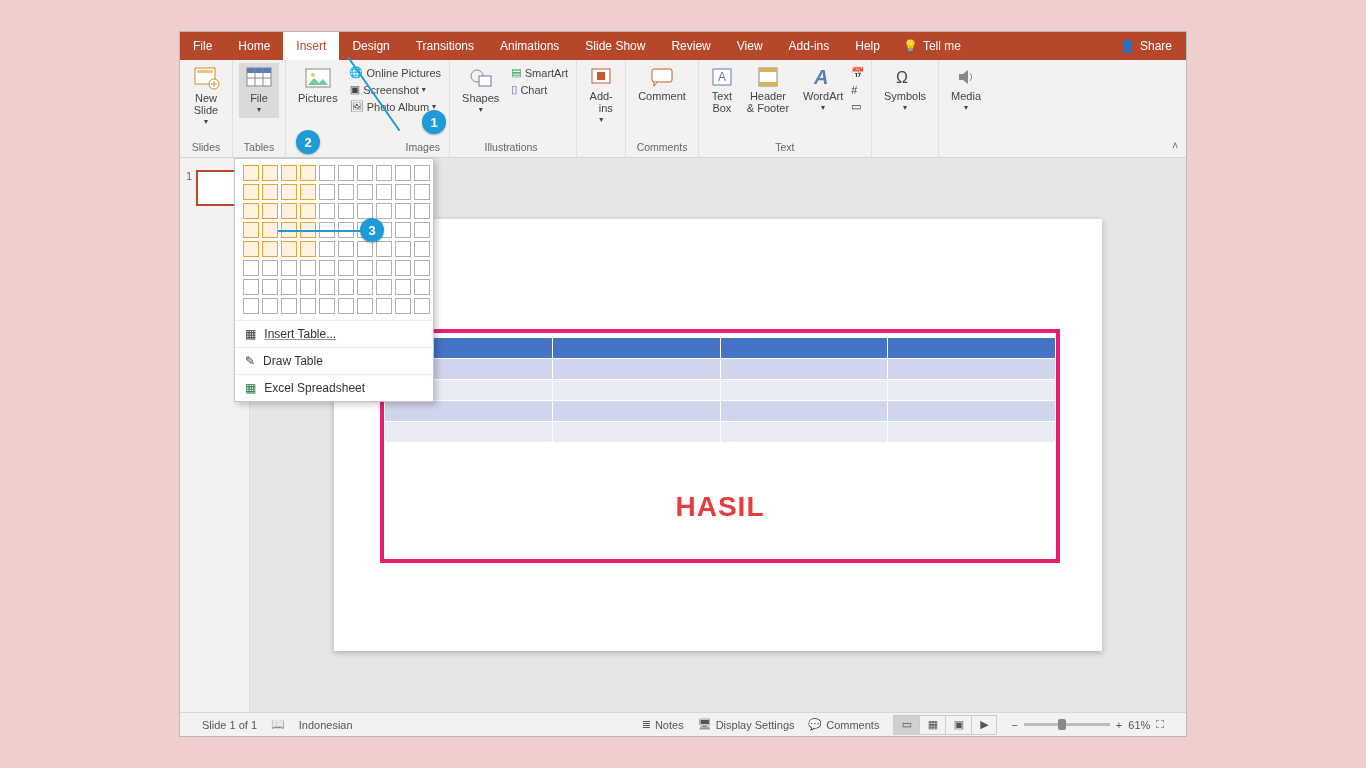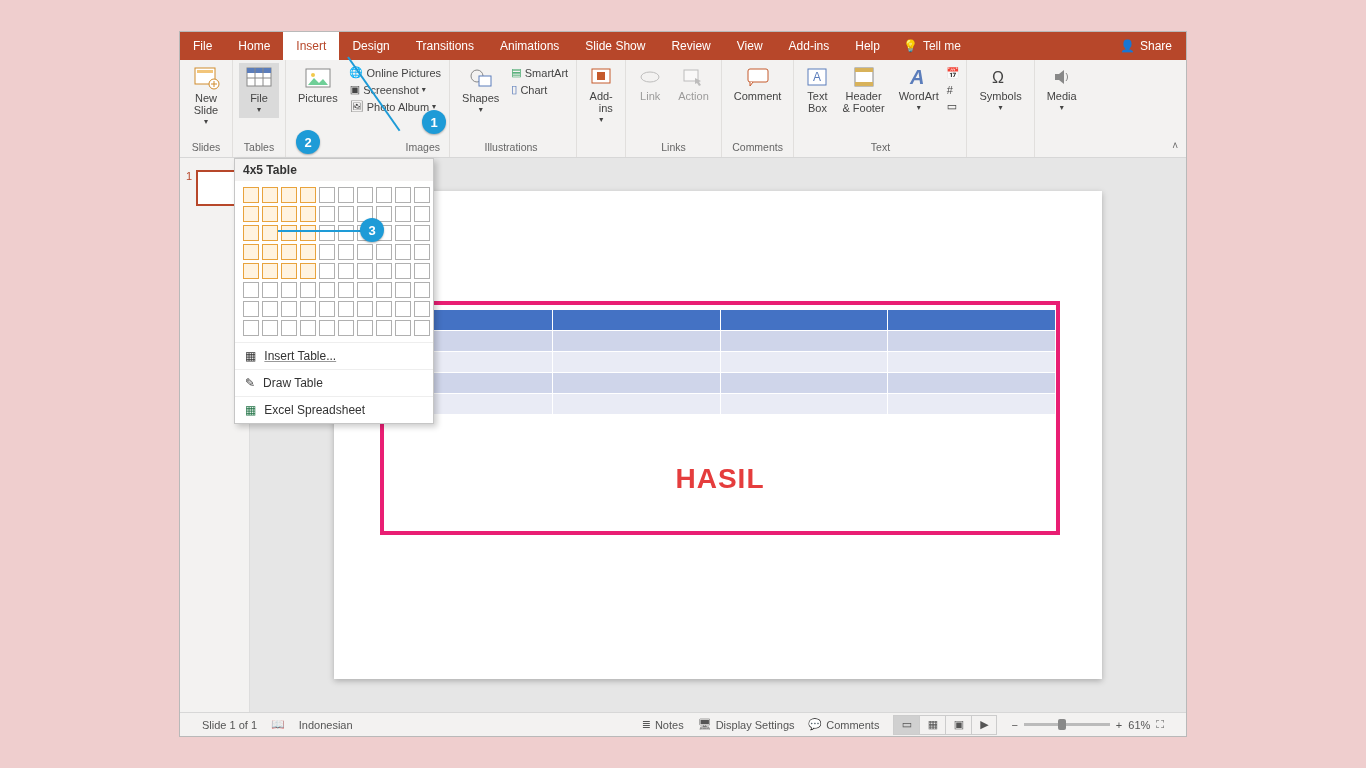--- a/index.html
+++ b/index.html
@@ -18,21 +18,21 @@
 .vbtn.sel{background:#dadada}
 .row{display:flex;gap:4px}
 .mini{display:flex;align-items:center;gap:3px;padding:1px 2px;font-size:11px;cursor:pointer}
 .collapse{position:absolute;right:8px;bottom:6px;font-size:10px;color:#666;cursor:pointer}
 .workarea{flex:1;display:flex;background:#e6e6e6;overflow:hidden}
 .thumbs{width:70px;background:#f3f2f1;border-right:1px solid #ddd;padding:12px 6px}
 .thumb{display:flex;gap:4px}
 .thumbn{font-size:11px;color:#b7472a}
 .thumbimg{width:50px;height:36px;border:2px solid #b7472a;background:#fff}
 .canvas{flex:1;position:relative;display:flex;justify-content:center;align-items:center}
-.slide{width:768px;height:488px;background:#fff;box-shadow:0 2px 6px rgba(0,0,0,.25);position:relative}
+.slide{width:768px;height:432px;background:#fff;box-shadow:0 2px 6px rgba(0,0,0,.25);position:relative}
 .resbox{position:absolute;left:46px;top:110px;width:680px;height:234px;border:4px solid #e91e73}
 .restable{position:absolute;left:0;top:4px;width:100%;border-collapse:collapse}
 .restable td{border:1px solid #fff;height:21px}
 .hrow td{background:#4472c4}
 .r1 td{background:#cfd5ea}
 .r2 td{background:#e9ebf5}
 .hasil{position:absolute;left:0;right:0;top:158px;text-align:center;font-size:28px;font-weight:600;color:#e53d3d;letter-spacing:1px}
 .water{position:absolute;right:14px;bottom:10px;color:#d8342f;font-size:22px;font-weight:600}
 .status{height:24px;background:#f3f2f1;border-top:1px solid #d7d7d7;display:flex;align-items:center;font-size:11px;color:#555;padding:0 22px;gap:14px}
 .status .spacer{flex:1}
@@ -169,38 +169,20 @@
             <rect x="3" y="3" width="18" height="14" fill="#fff" stroke="#c55a2c"></rect>
             <rect x="8" y="6" width="8" height="8" fill="#c55a2c"></rect>
           </svg>
         <span style="white-space:pre-line;text-align:right">Add-
 ins</span>
         <span style="font-size:8px">▾</span>
       </div>
       <div class="glabel">&nbsp;</div>
     </div>
 
-    <div class="group">
-      <div class="row">
-        <div class="vbtn" style="opacity:.5">
-          <svg width="24" height="22">
-              <ellipse cx="12" cy="11" rx="9" ry="5" fill="none" stroke="#888"></ellipse>
-            </svg>
-          <span>Link</span>
-        </div>
-        <div class="vbtn" style="opacity:.5">
-          <svg width="24" height="22">
-              <rect x="3" y="4" width="14" height="11" fill="#fff" stroke="#888"></rect>
-              <path d="M14 12l6 3-2 1 2 3-2 1-2-3-2 1z" fill="#888"></path>
-            </svg>
-          <span>Action</span>
-        </div>
-      </div>
-      <div class="glabel">Links</div>
-    </div>
 
     <div class="group">
       <div class="vbtn">
         <svg width="26" height="22">
             <rect x="3" y="3" width="20" height="13" rx="2" fill="#fff" stroke="#c55a2c"></rect>
             <path d="M8 16l-3 4v-4" fill="#fff" stroke="#c55a2c"></path>
           </svg>
         <span>Comment</span>
       </div>
       <div class="glabel">Comments</div>
@@ -259,21 +241,20 @@
         <span>Media</span>
         <span style="font-size:8px">▾</span>
       </div>
       <div class="glabel">&nbsp;</div>
     </div>
 
     <span class="collapse">˄</span>
   </div>
 
   <div class="dropdown">
-    <div class="ddtitle">4x5 Table</div>
     <div class="gridwrap">
       <div class="ggrid" id="ggrid">
           <div class="cell on"></div>
           <div class="cell on"></div>
           <div class="cell on"></div>
           <div class="cell on"></div>
           <div class="cell"></div>
           <div class="cell"></div>
           <div class="cell"></div>
           <div class="cell"></div>

